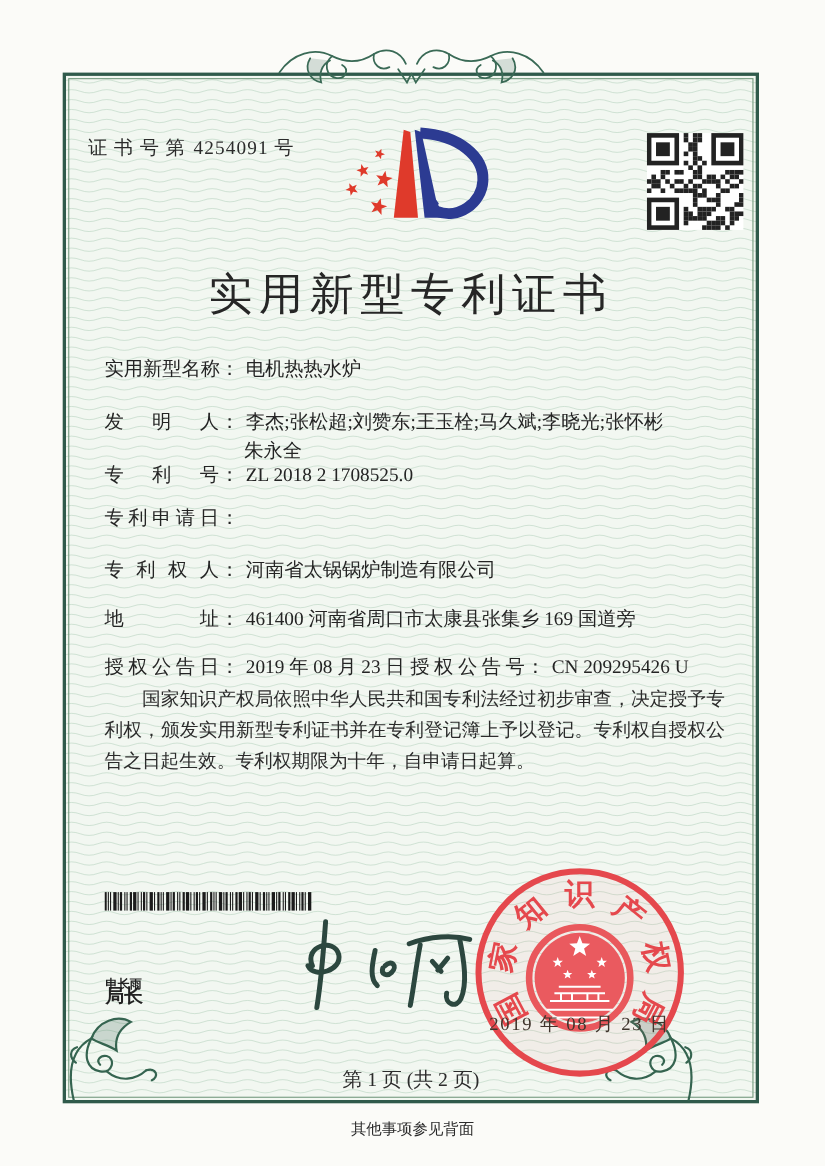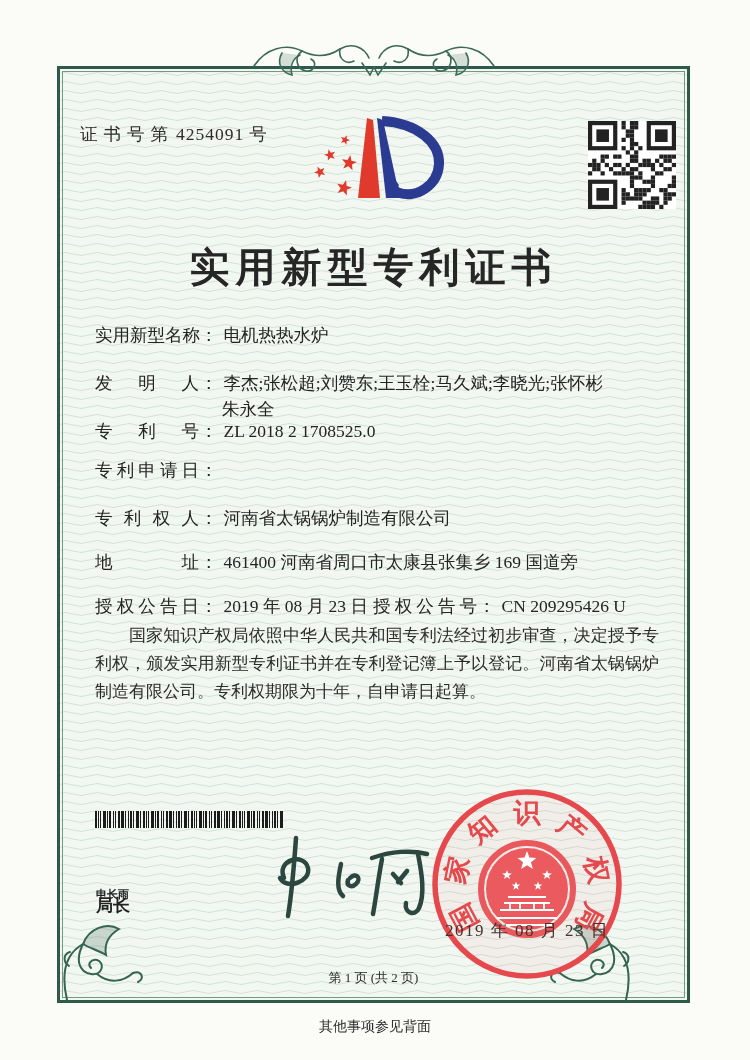--- a/index.html
+++ b/index.html
@@ -19,21 +19,21 @@
   .corner-ornament.right { left:548px; top:912px; transform:scaleX(-1); }
 
   .cert-no { position:absolute; left:80px; top:122px; z-index:2; font-size:17.5px; color:#2b2b2b; }
   .cert-no .pre { letter-spacing:6px; }
   .cert-no .num { letter-spacing:1px; margin:0 5px 0 2px; }
 
   .logo-svg { position:absolute; left:292px; top:108px; z-index:2; }
   .qr-svg   { position:absolute; left:588px; top:121px; z-index:2; }
 
   .title { position:absolute; left:57px; top:240px; width:633px; z-index:2;
-    text-align:center; font-size:40px; font-weight:700; letter-spacing:6px;
+    text-align:center; font-size:40px; font-weight:400; letter-spacing:6px;
     color:#262626; }
 
   .field-row { position:absolute; left:95px; z-index:2; font-size:17.5px; color:#242424;
     display:flex; align-items:baseline; white-space:nowrap; }
   .jlabel { display:inline-flex; align-items:baseline; }
   .jl-box { display:inline-flex; justify-content:space-between; width:104px; }
   .jl-colon { margin-left:1px; }
   .fval { margin-left:6px; }
   .row-name     { top:323px; }
   .row-inv      { top:371px; }
@@ -57,21 +57,21 @@
   .director-name  { position:absolute; left:96px; top:887px; z-index:2;
     font-family:"Liberation Sans","DejaVu Sans",sans-serif; font-weight:600; font-size:11px; color:#222; }
 
   .signature-svg { position:absolute; left:246px; top:826px; z-index:2; }
 
   .seal-svg { position:absolute; left:428px; top:785px; z-index:3; }
   .seal-date { position:absolute; left:424px; top:919px; width:206px; z-index:4;
     text-align:center; font-size:17px; letter-spacing:1.5px; color:#3f342c; }
 
   .page-info { position:absolute; left:57px; top:969px; width:633px; z-index:2;
-    text-align:center; font-size:13px; color:#2b2b2b; }
+    text-align:center; font-size:18px; color:#2b2b2b; }
   .back-note { position:absolute; left:0; top:1018px; width:750px; z-index:2;
     text-align:center; font-size:14px; color:#2b2b2b; }
 </style>
 </head>
 <body>
 
 <div class="page">
 
   <svg class="guilloche" width="633" height="937">
     <rect x="0" y="0" width="633" height="937" fill="#f2f7f1"></rect>
@@ -477,21 +477,21 @@
             <span>告</span>
             <span>号</span>
           </span>
           <span class="jl-colon">：</span>
         </span>
       <span class="fval">CN 209295426 U</span>
     </span>
   </div>
 
   <div class="body-text">
-    <p>国家知识产权局依照中华人民共和国专利法经过初步审查，决定授予专利权，颁发实用新型专利证书并在专利登记簿上予以登记。河南省太锅锅炉制造有限公司。专利权期限为十年，自申请日起算。</p>
+    <p>国家知识产权局依照中华人民共和国专利法经过初步审查，决定授予专利权，颁发实用新型专利证书并在专利登记簿上予以登记。专利权自授权公告之日起生效。专利权期限为十年，自申请日起算。</p>
   </div>
 
   <svg class="barcode-svg" width="190" height="17" viewBox="0 0 190 17">
     <g>
         <rect x="0" y="0" width="2" height="17" fill="#1b1b1b"></rect>
         <rect x="3" y="0" width="1" height="17" fill="#1b1b1b"></rect>
         <rect x="5" y="0" width="1" height="17" fill="#1b1b1b"></rect>
         <rect x="8" y="0" width="3" height="17" fill="#1b1b1b"></rect>
         <rect x="12" y="0" width="1" height="17" fill="#1b1b1b"></rect>
         <rect x="14" y="0" width="2" height="17" fill="#1b1b1b"></rect>

